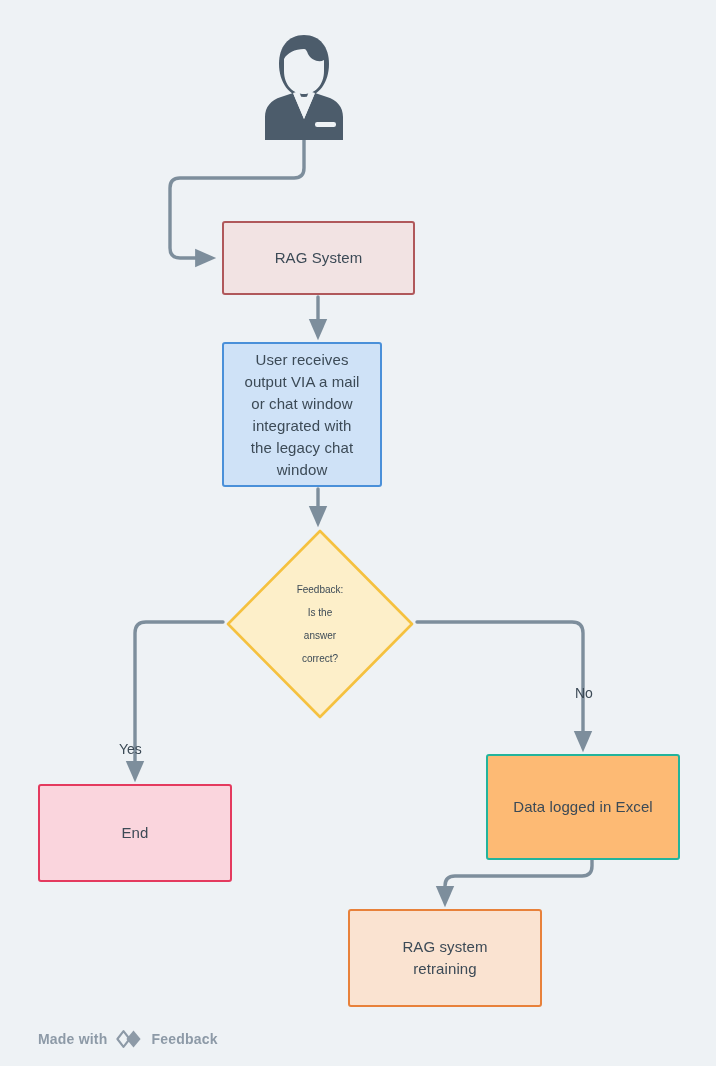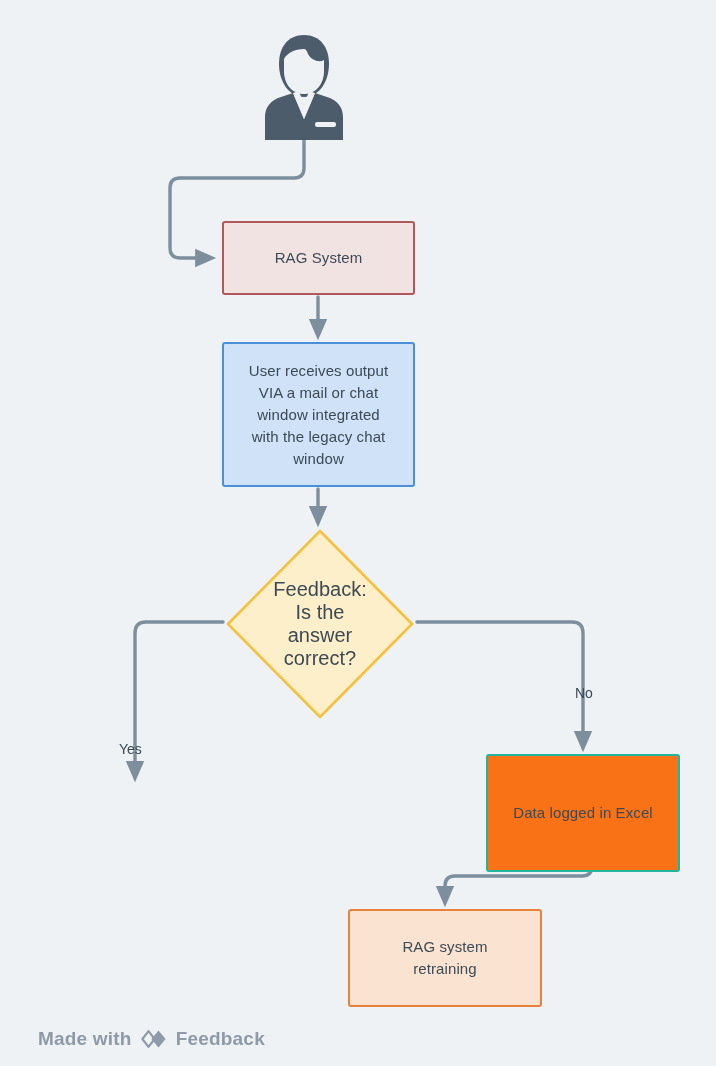--- a/index.html
+++ b/index.html
@@ -49,32 +49,32 @@
     display: block;
   }
 
   
   #node-rag-system {
     left: 222px; top: 221px; width: 193px; height: 74px;
     background: #f2e3e3;
     border-color: #b0585b;
   }
   #node-user-output {
-    left: 222px; top: 342px; width: 193px; height: 145px;
+    left: 222px; top: 342px; width: 160px; height: 145px;
     background: #cfe2f7;
     border-color: #4a90d9;
   }
   #node-end {
     left: 38px; top: 784px; width: 194px; height: 98px;
     background: #fad5dd;
     border-color: #e43a5e;
   }
   #node-excel {
-    left: 486px; top: 754px; width: 194px; height: 118px;
-    background: #f97316;
+    left: 486px; top: 754px; width: 194px; height: 106px;
+    background: #fdba74;
     border-color: #22b49c;
   }
   #node-retraining {
     left: 348px; top: 909px; width: 194px; height: 98px;
     background: #fae3d1;
     border-color: #e8813a;
   }
 
   
   #node-decision {
@@ -88,21 +88,21 @@
   #node-decision .diamond-shape {
     position: absolute;
     inset: 0;
     width: 100%;
     height: 100%;
   }
   #node-decision .diamond-label {
     position: relative;
     z-index: 2;
     color: #3c4a56;
-    font-size: 20px;
+    font-size: 10px;
     line-height: 23px;
     text-align: center;
     white-space: pre-line;
   }
 
   
   #node-user {
     position: absolute;
     left: 259px; top: 33px;
     width: 90px; height: 107px;
@@ -121,21 +121,21 @@
 
   
   #footer {
     position: absolute;
     left: 38px;
     top: 1028px;
     display: flex;
     align-items: center;
     gap: 7px;
     color: #8d9aa7;
-    font-size: 19px;
+    font-size: 14px;
     font-weight: bold;
     letter-spacing: 0.2px;
   }
   #footer .wm-text { color: #8d9aa7; }
 </style>
 </head>
 <body>
 
 <div id="canvas">
 
@@ -203,20 +203,23 @@
   <div id="node-decision">
     <svg class="diamond-shape" viewBox="0 0 190 192" width="190" height="192">
       <path d="M95,3 L187,96 L95,189 L3,96 Z" fill="#fdefc9" stroke="#f5c13f" stroke-width="2.6" stroke-linejoin="round"></path>
     </svg>
     <span class="diamond-label">Feedback:
 Is the
 answer
 correct?</span>
   </div>
 
+  <div class="node" id="node-end">
+    <span class="node-text">End</span>
+  </div>
 
   <div class="node" id="node-excel">
     <span class="node-text">Data logged in Excel</span>
   </div>
 
   <div class="node" id="node-retraining">
     <span class="node-text">RAG system
 retraining</span>
   </div>
 

